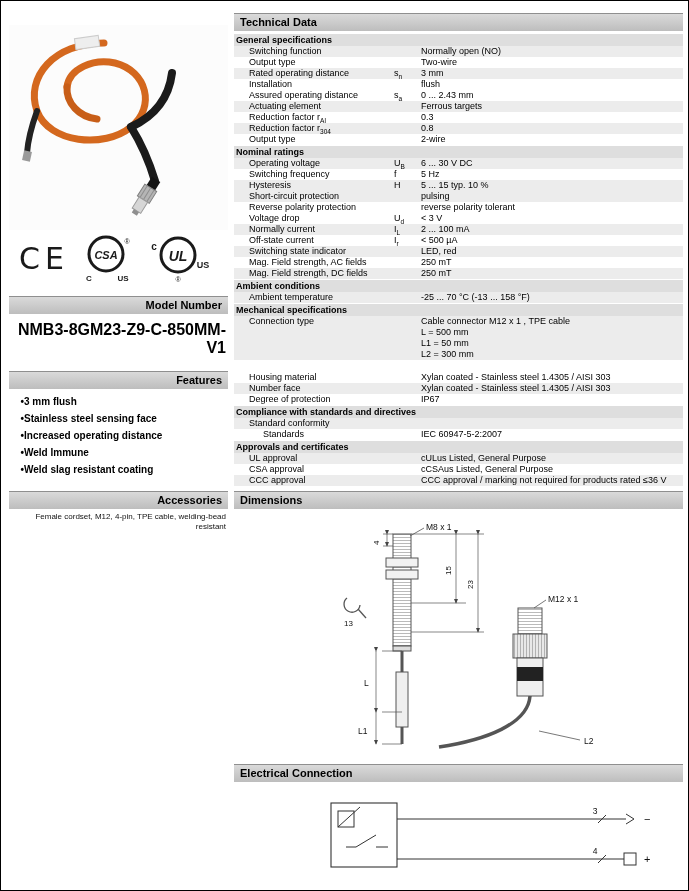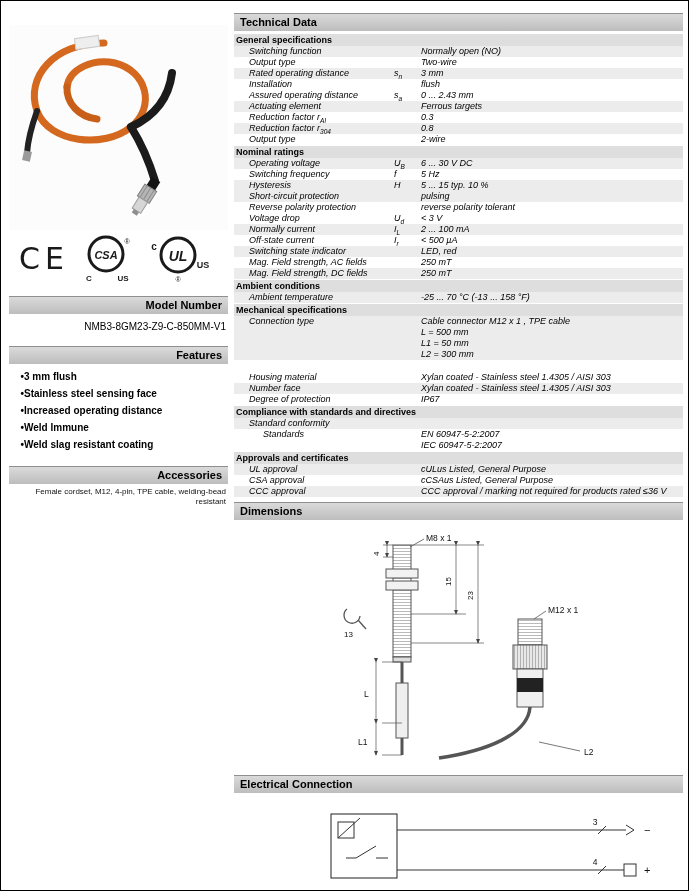--- a/index.html
+++ b/index.html
@@ -14,31 +14,31 @@
   
   .section-bar { background: linear-gradient(#dadada, #bdbdbd); border-top: 1px solid #8f8f8f;
                  font-size: 11px; font-weight: bold; color: #000; padding: 2px 6px 3px 6px;
                  margin-bottom: 3px; }
 
   
   .photo { width: 219px; height: 205px; background: #fdfdfd; }
   .marks { display: flex; align-items: center; gap: 14px; height: 56px; padding-left: 10px; margin-bottom: 10px; }
   .ce-text { font-size: 30px; font-weight: normal; letter-spacing: 5px; color: #1a1a1a;
              font-family: "DejaVu Sans", sans-serif; }
-  .model-value { font-size: 10px; font-weight: normal; padding: 4px 2px 14px 2px; }
+  .model-value { font-size: 16px; font-weight: bold; padding: 4px 2px 14px 2px; }
   .features-list { padding: 4px 0 10px 4px; }
   .feature { display: flex; font-size: 10px; font-weight: bold; margin: 0 0 6px 0; }
   .feature .bullet { width: 11px; flex: none; }
   .acc-name { font-size: 9px; font-weight: bold; padding: 5px 2px 2px 2px; }
   .acc-desc { font-size: 8px; line-height: 9.5px; color: #111; padding: 0 2px; }
 
   
   .spec-table { font-size: 9px; color: #000; margin-bottom: 5px; }
   .sec-header { background: #dedede; font-weight: bold; line-height: 12px; padding: 0 2px; margin-top: 1px; }
-  .spec-row { display: flex; align-items: flex-start; line-height: 11px; min-height: 11px; padding: 0 2px; font-style: italic; }
+  .spec-row { display: flex; align-items: flex-start; line-height: 11px; min-height: 11px; padding: 0 2px; }
   .spec-row.shade { background: #ececec; }
   .spec-row.plain { background: #ffffff; }
   .spec-label { width: 158px; padding-left: 13px; flex: none; }
   .spec-label.indent2 { padding-left: 27px; }
   .spec-symbol { width: 27px; flex: none; }
   .spec-value { flex: 1; }
   .spec-spacer { height: 12px; background: #fff; }
   sub { font-size: 6.5px; line-height: 0; }
 
   
@@ -324,21 +324,20 @@
           <span class="spec-label">Standard conformity</span>
           <span class="spec-symbol"></span>
           <span class="spec-value">
             <div></div>
           </span>
         </div>
         <div class="spec-row plain">
           <span class="spec-label indent2">Standards</span>
           <span class="spec-symbol"></span>
           <span class="spec-value">
-            <div>EN 60947-5-2:2007</div>
             <div>IEC 60947-5-2:2007</div>
           </span>
         </div>
         <div class="sec-header">Approvals and certificates</div>
         <div class="spec-row shade">
           <span class="spec-label">UL approval</span>
           <span class="spec-symbol"></span>
           <span class="spec-value">
             <div>cULus Listed, General Purpose</div>
           </span>

